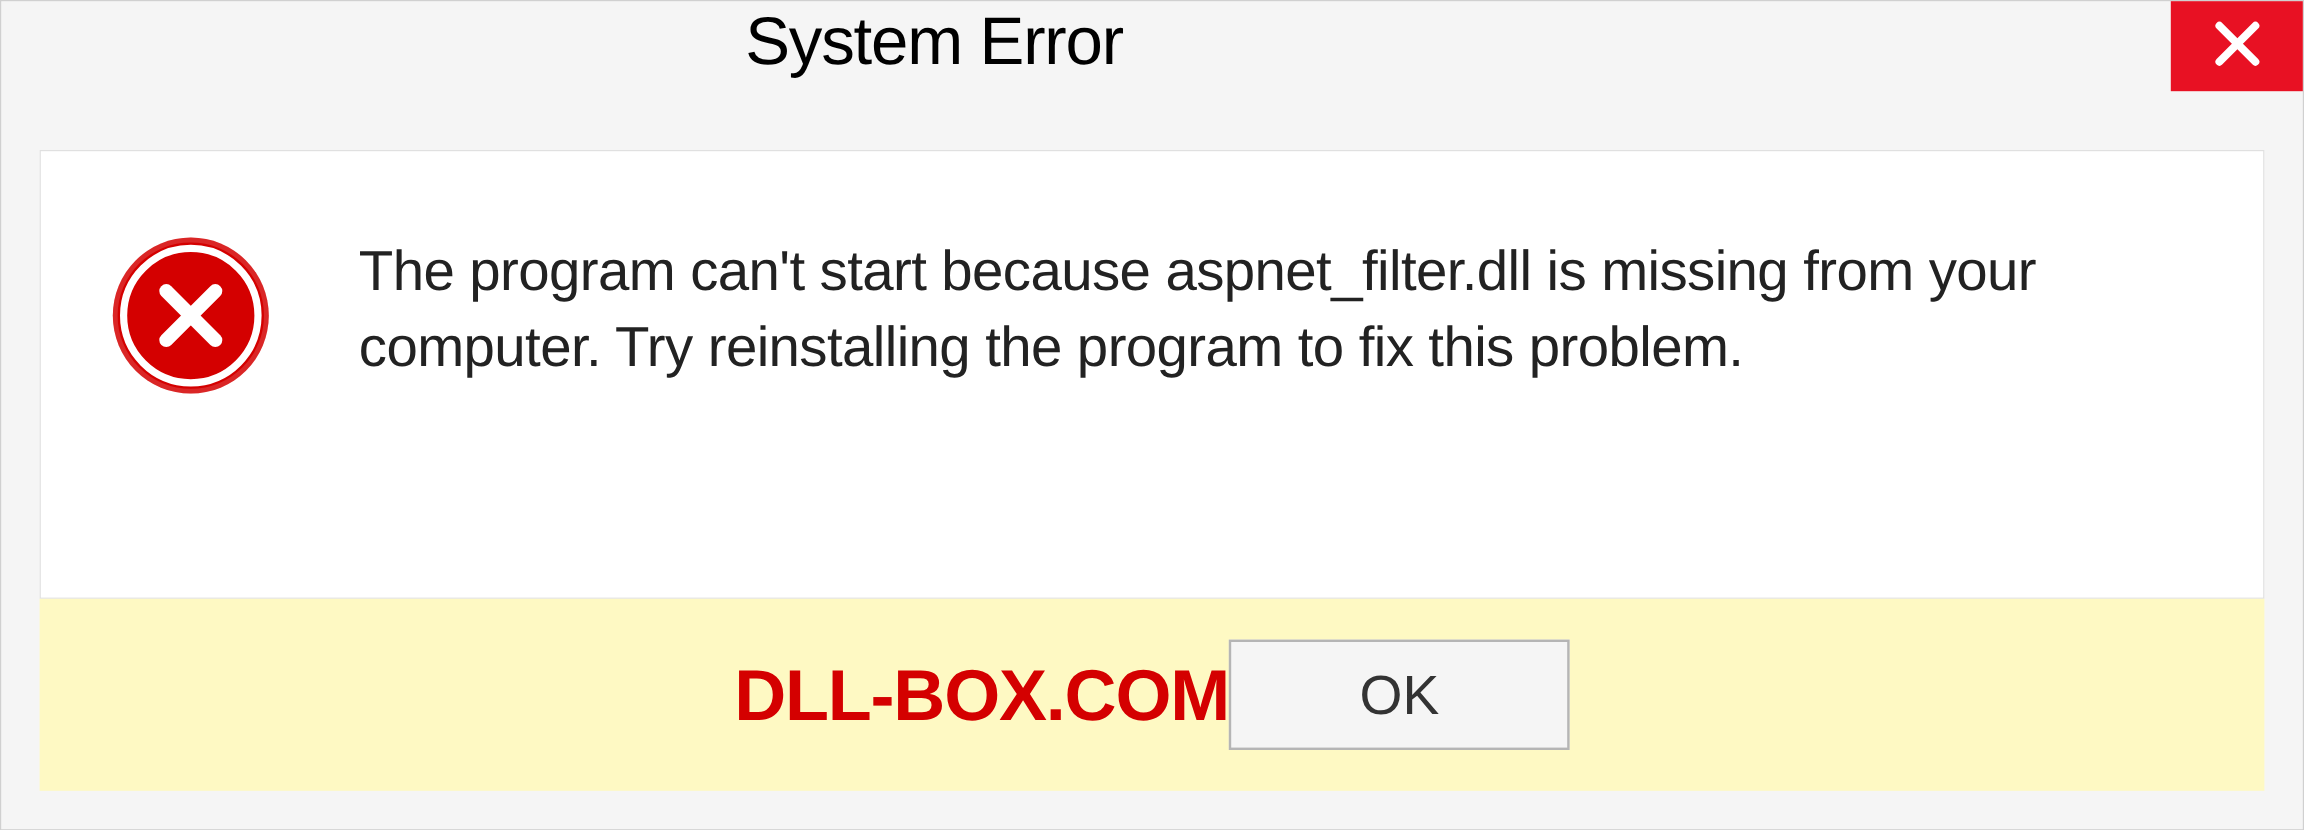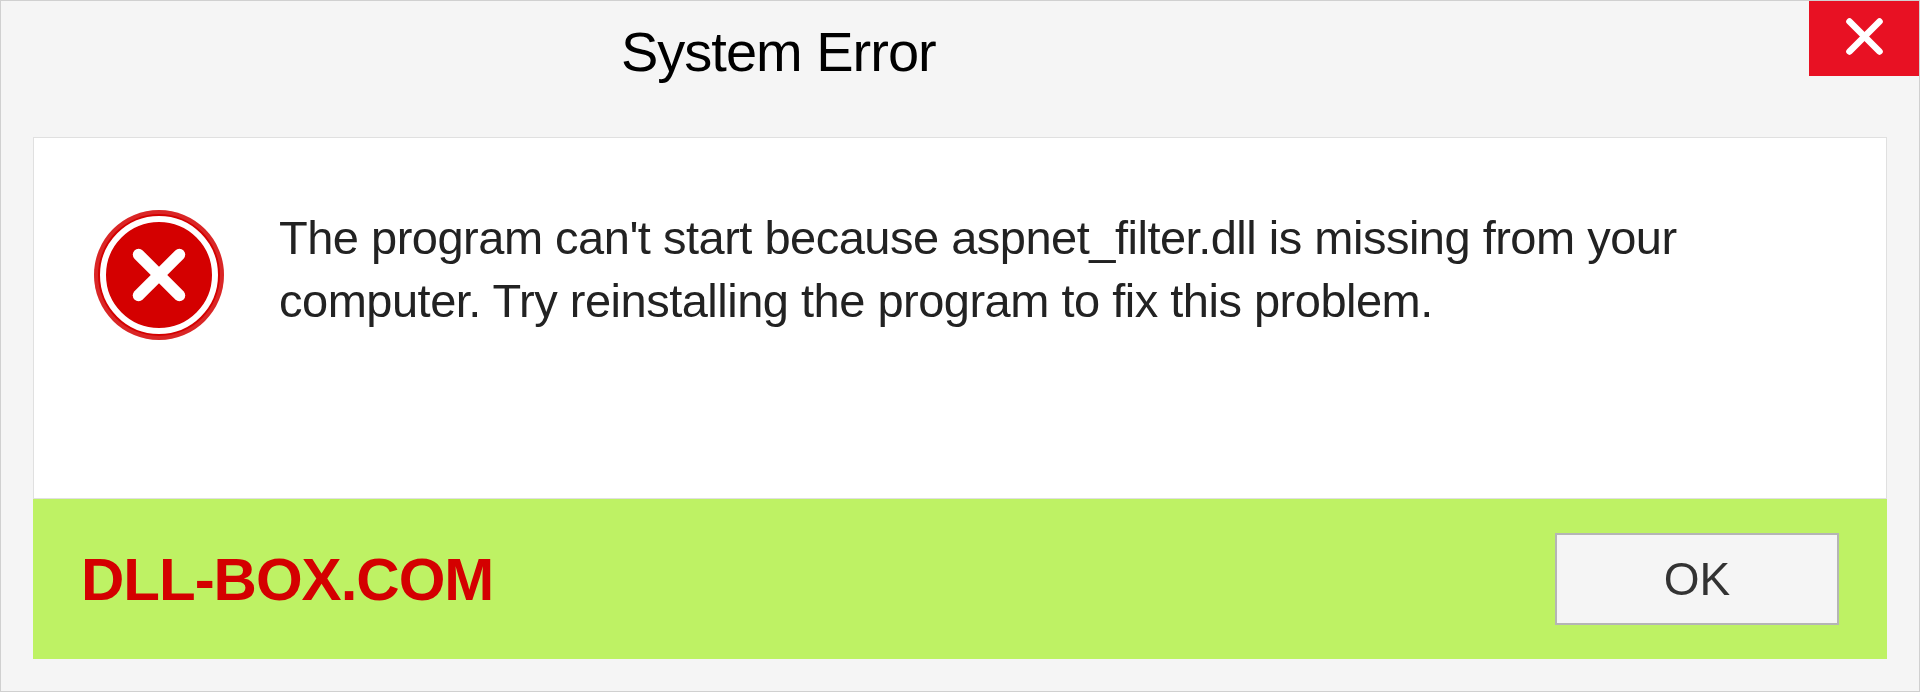--- a/index.html
+++ b/index.html
@@ -32,48 +32,48 @@
       justify-content: space-between;
       height: 100px;
       position: relative;
     }
     
     .title-text {
       font-size: 56px;
       font-weight: 400;
       color: #000;
       margin-left: 620px;
-      margin-top: 18px;
       letter-spacing: -1px;
     }
     
     .close-button {
       width: 110px;
       height: 75px;
       background: #e81123;
       display: flex;
       align-items: center;
       justify-content: center;
       cursor: pointer;
       margin-right: 0;
     }
     
     .close-button svg {
       width: 45px;
       height: 45px;
     }
     
     .content-panel {
-      margin: 36px 32px 0 32px;
+      margin: 24px 32px 0 32px;
       background: #ffffff;
       border: 1px solid #e0e0e0;
       flex: 1;
       display: flex;
       align-items: flex-start;
       padding: 68px 60px 60px 60px;
+      gap: 20px;
     }
     
     .error-icon-wrapper {
       width: 130px;
       height: 130px;
       flex-shrink: 0;
       margin-right: 55px;
       margin-top: 4px;
     }
     
@@ -109,25 +109,25 @@
       font-size: 47px;
       line-height: 1.35;
       color: #222;
       font-weight: 400;
       max-width: 1500px;
       letter-spacing: -0.5px;
     }
     
     .footer-bar {
       height: 160px;
-      background: #bef264;
+      background: #fef9c3;
       border-top: none;
       display: flex;
       align-items: center;
-      justify-content: space-between;
+      justify-content: center;
       padding: 0 48px 0 48px;
       margin: 0 32px 32px 32px;
     }
     
     .watermark {
       font-size: 60px;
       font-weight: 800;
       color: #d40000;
       font-family: Arial, sans-serif;
       letter-spacing: -1px;

